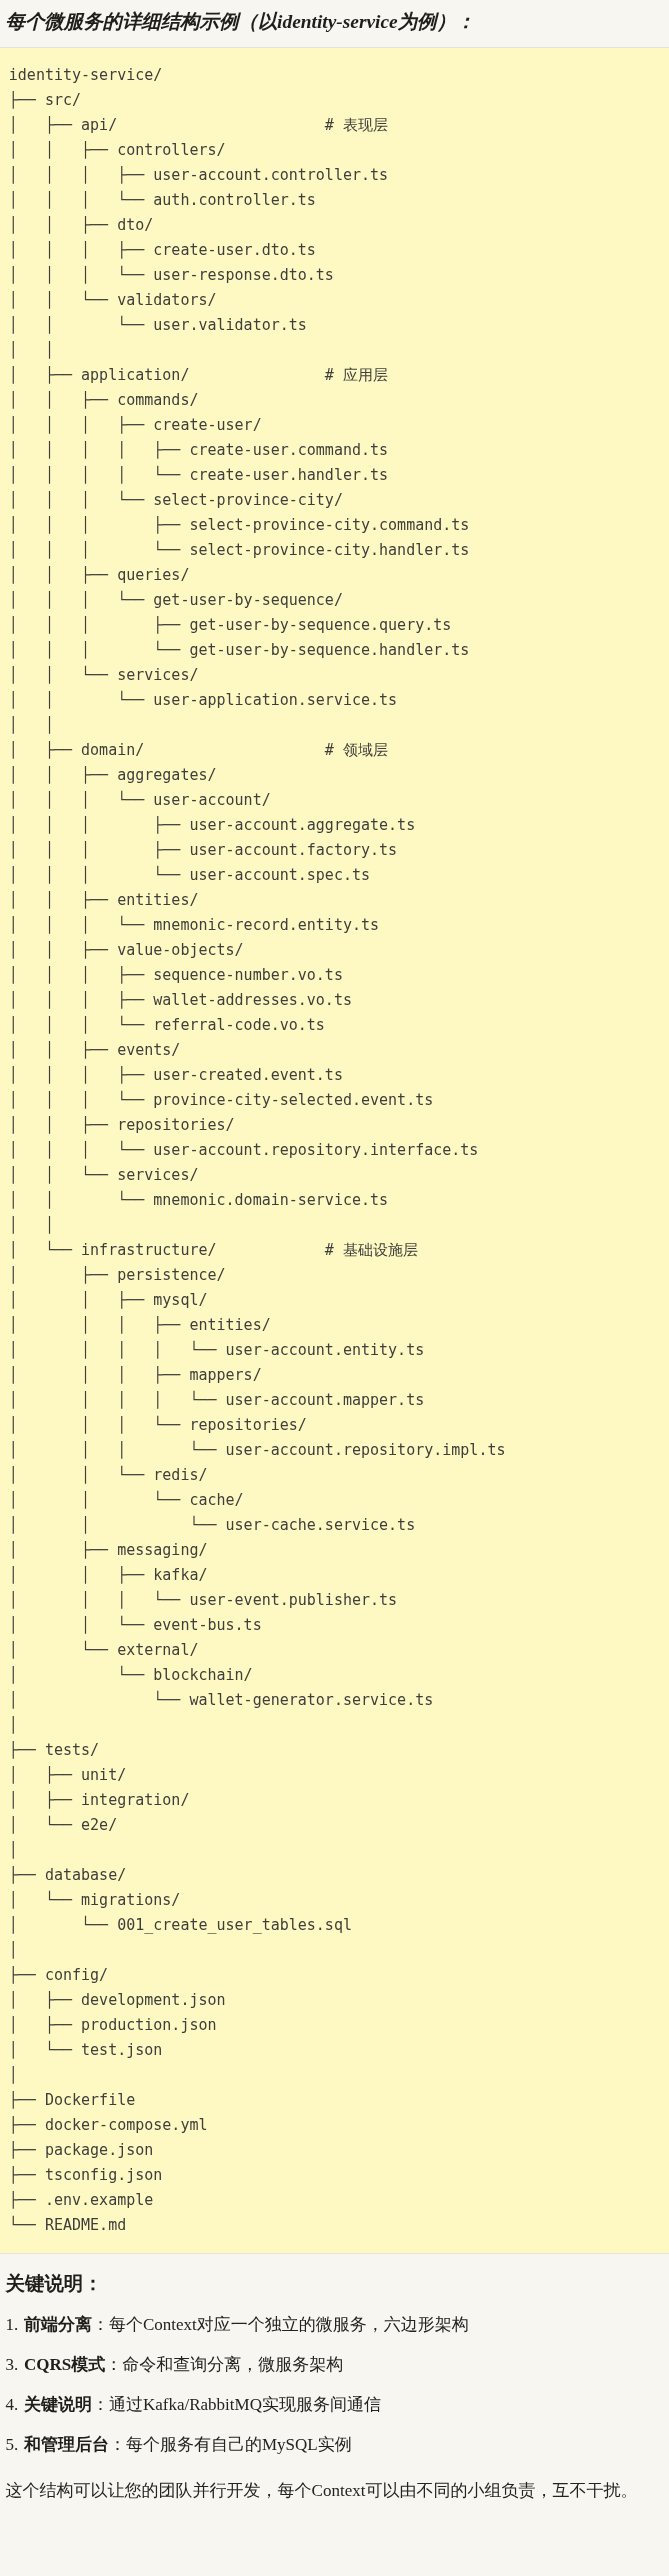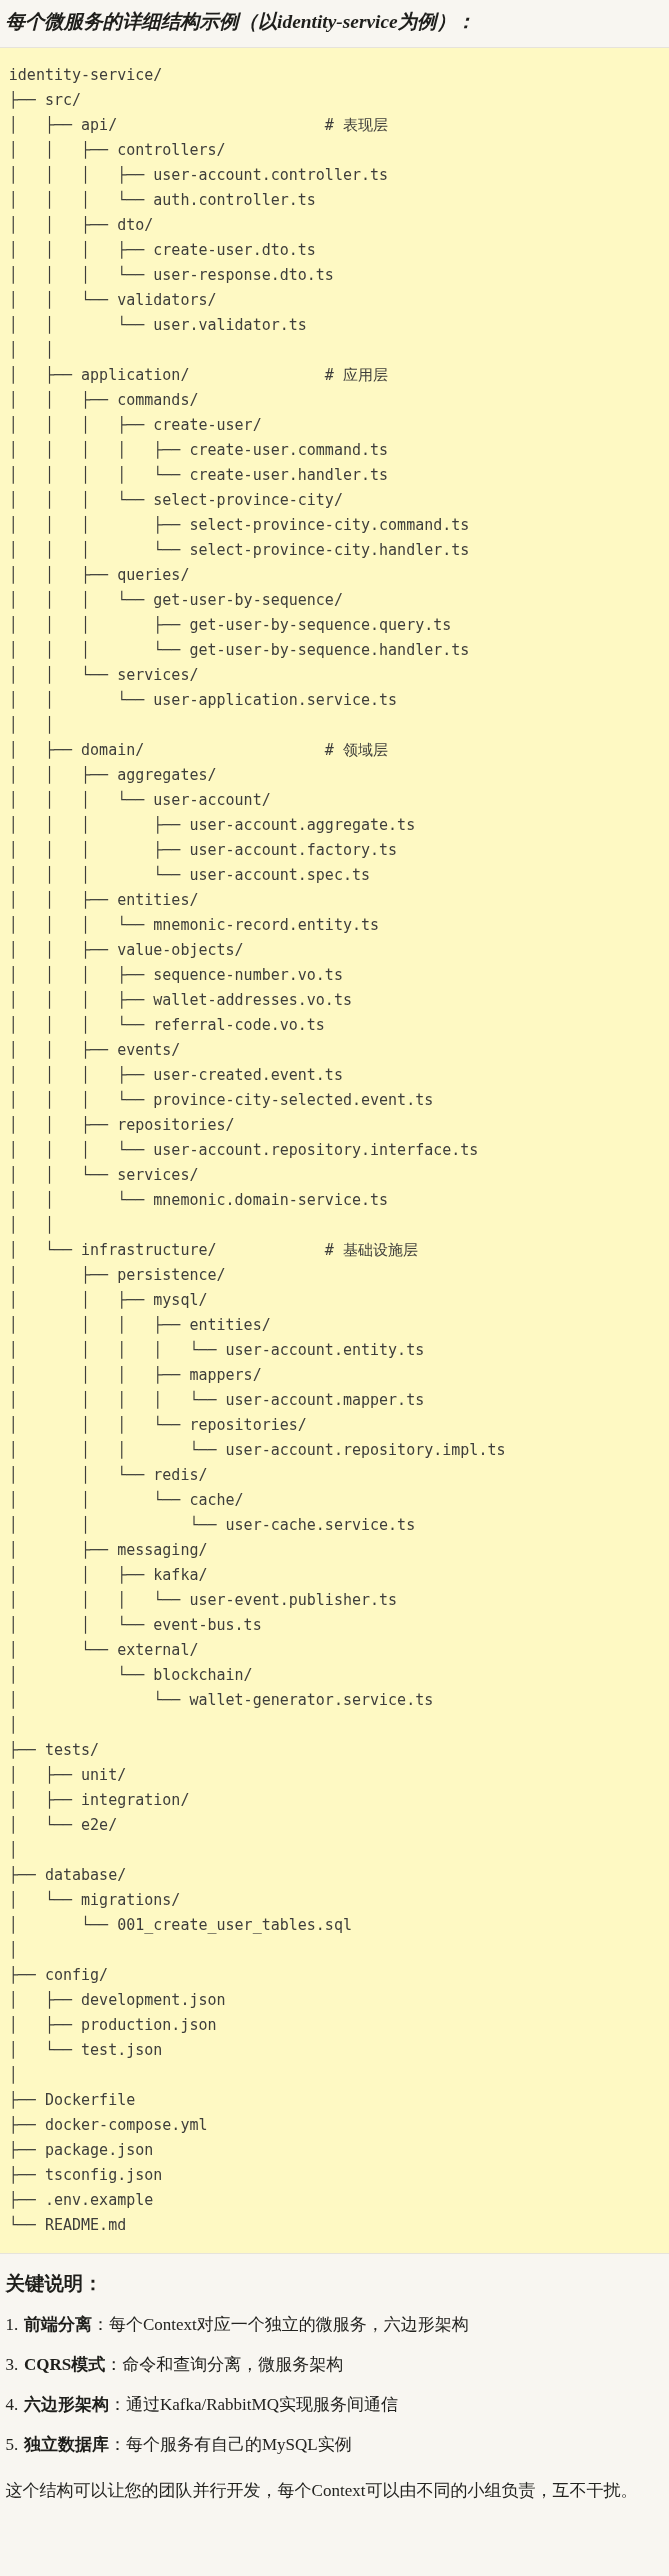--- a/index.html
+++ b/index.html
@@ -163,19 +163,19 @@
 ├── .env.example
 └── README.md</pre>
 </div>
 
 <div class="notes">
   <h2 class="notes-heading">关键说明：</h2>
 
   <div>
       <div class="note-item"><span class="note-num">1.</span><span class="note-label">前端分离</span><span>：每个Context对应一个独立的微服务，六边形架构</span></div>
       <div class="note-item"><span class="note-num">3.</span><span class="note-label">CQRS模式</span><span>：命令和查询分离，微服务架构</span></div>
-      <div class="note-item"><span class="note-num">4.</span><span class="note-label">六边形架构</span><span>：通过Kafka/RabbitMQ实现服务间通信</span></div>
-      <div class="note-item"><span class="note-num">5.</span><span class="note-label">独立数据库</span><span>：每个服务有自己的MySQL实例</span></div>
+      <div class="note-item"><span class="note-num">4.</span><span class="note-label">关键说明</span><span>：通过Kafka/RabbitMQ实现服务间通信</span></div>
+      <div class="note-item"><span class="note-num">5.</span><span class="note-label">和管理后台</span><span>：每个服务有自己的MySQL实例</span></div>
     </div>
 
   <p class="notes-footer">这个结构可以让您的团队并行开发，每个Context可以由不同的小组负责，互不干扰。</p>
 </div>
 
 
 </body></html>

